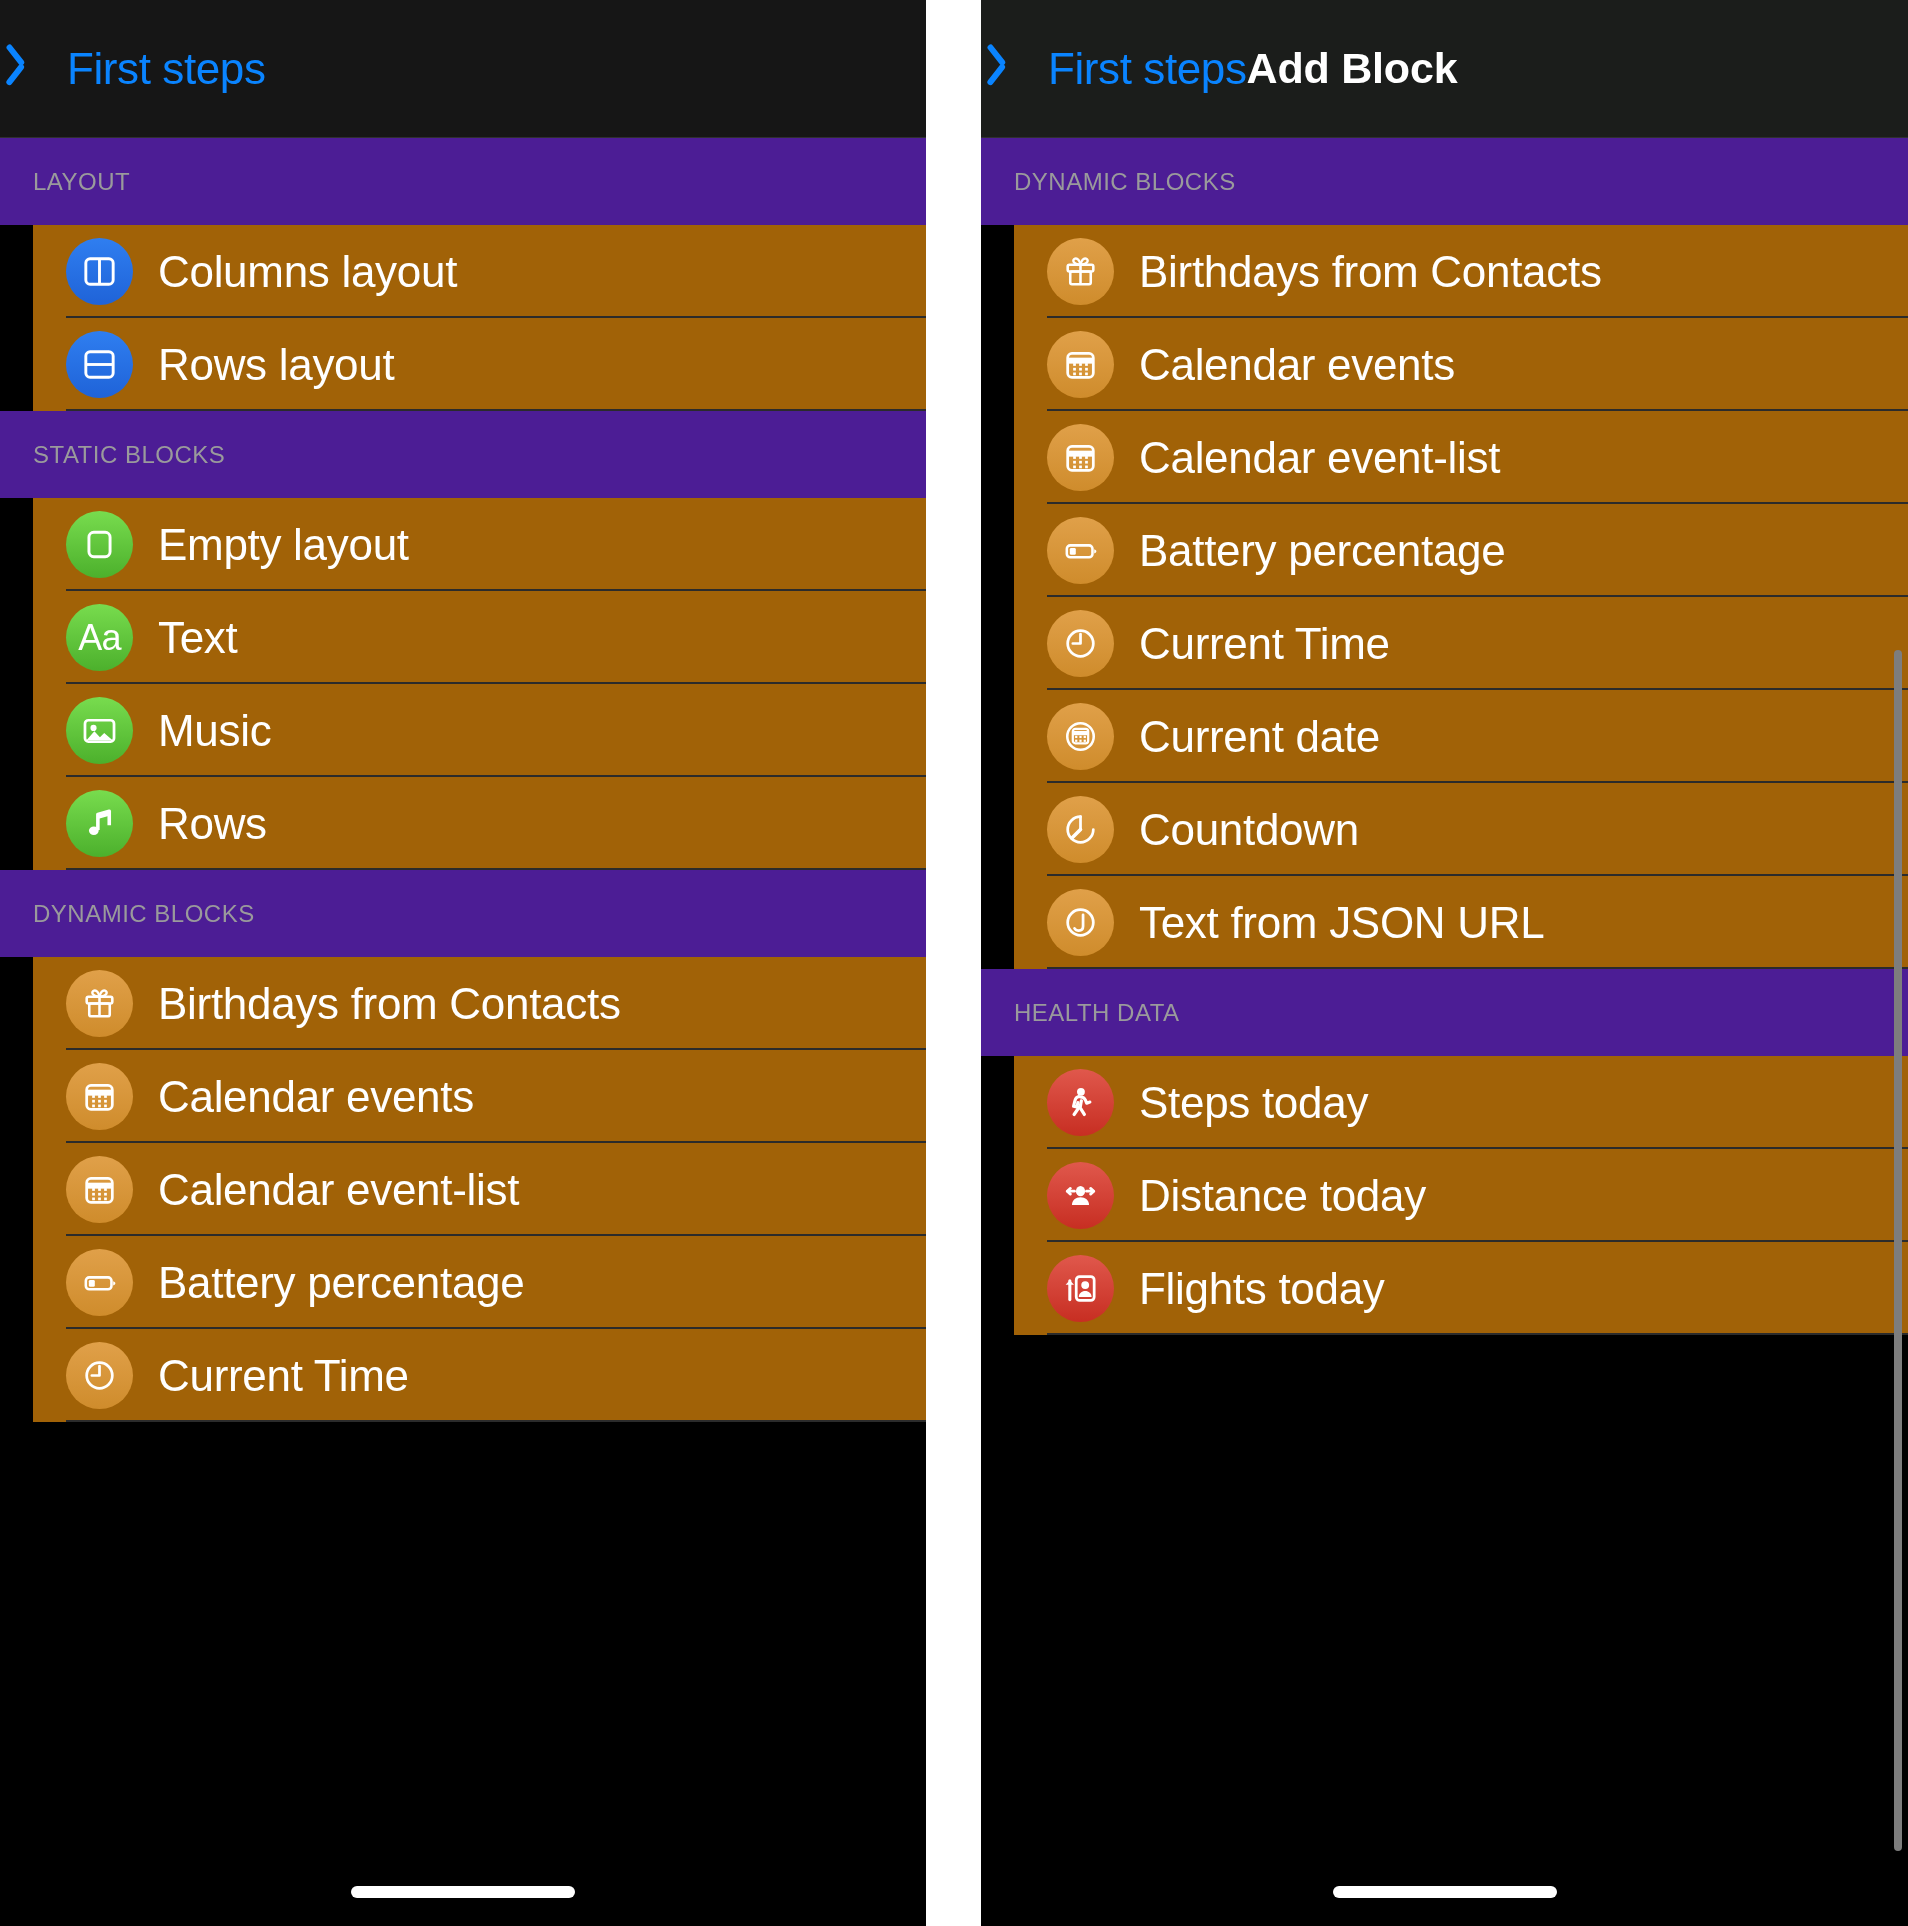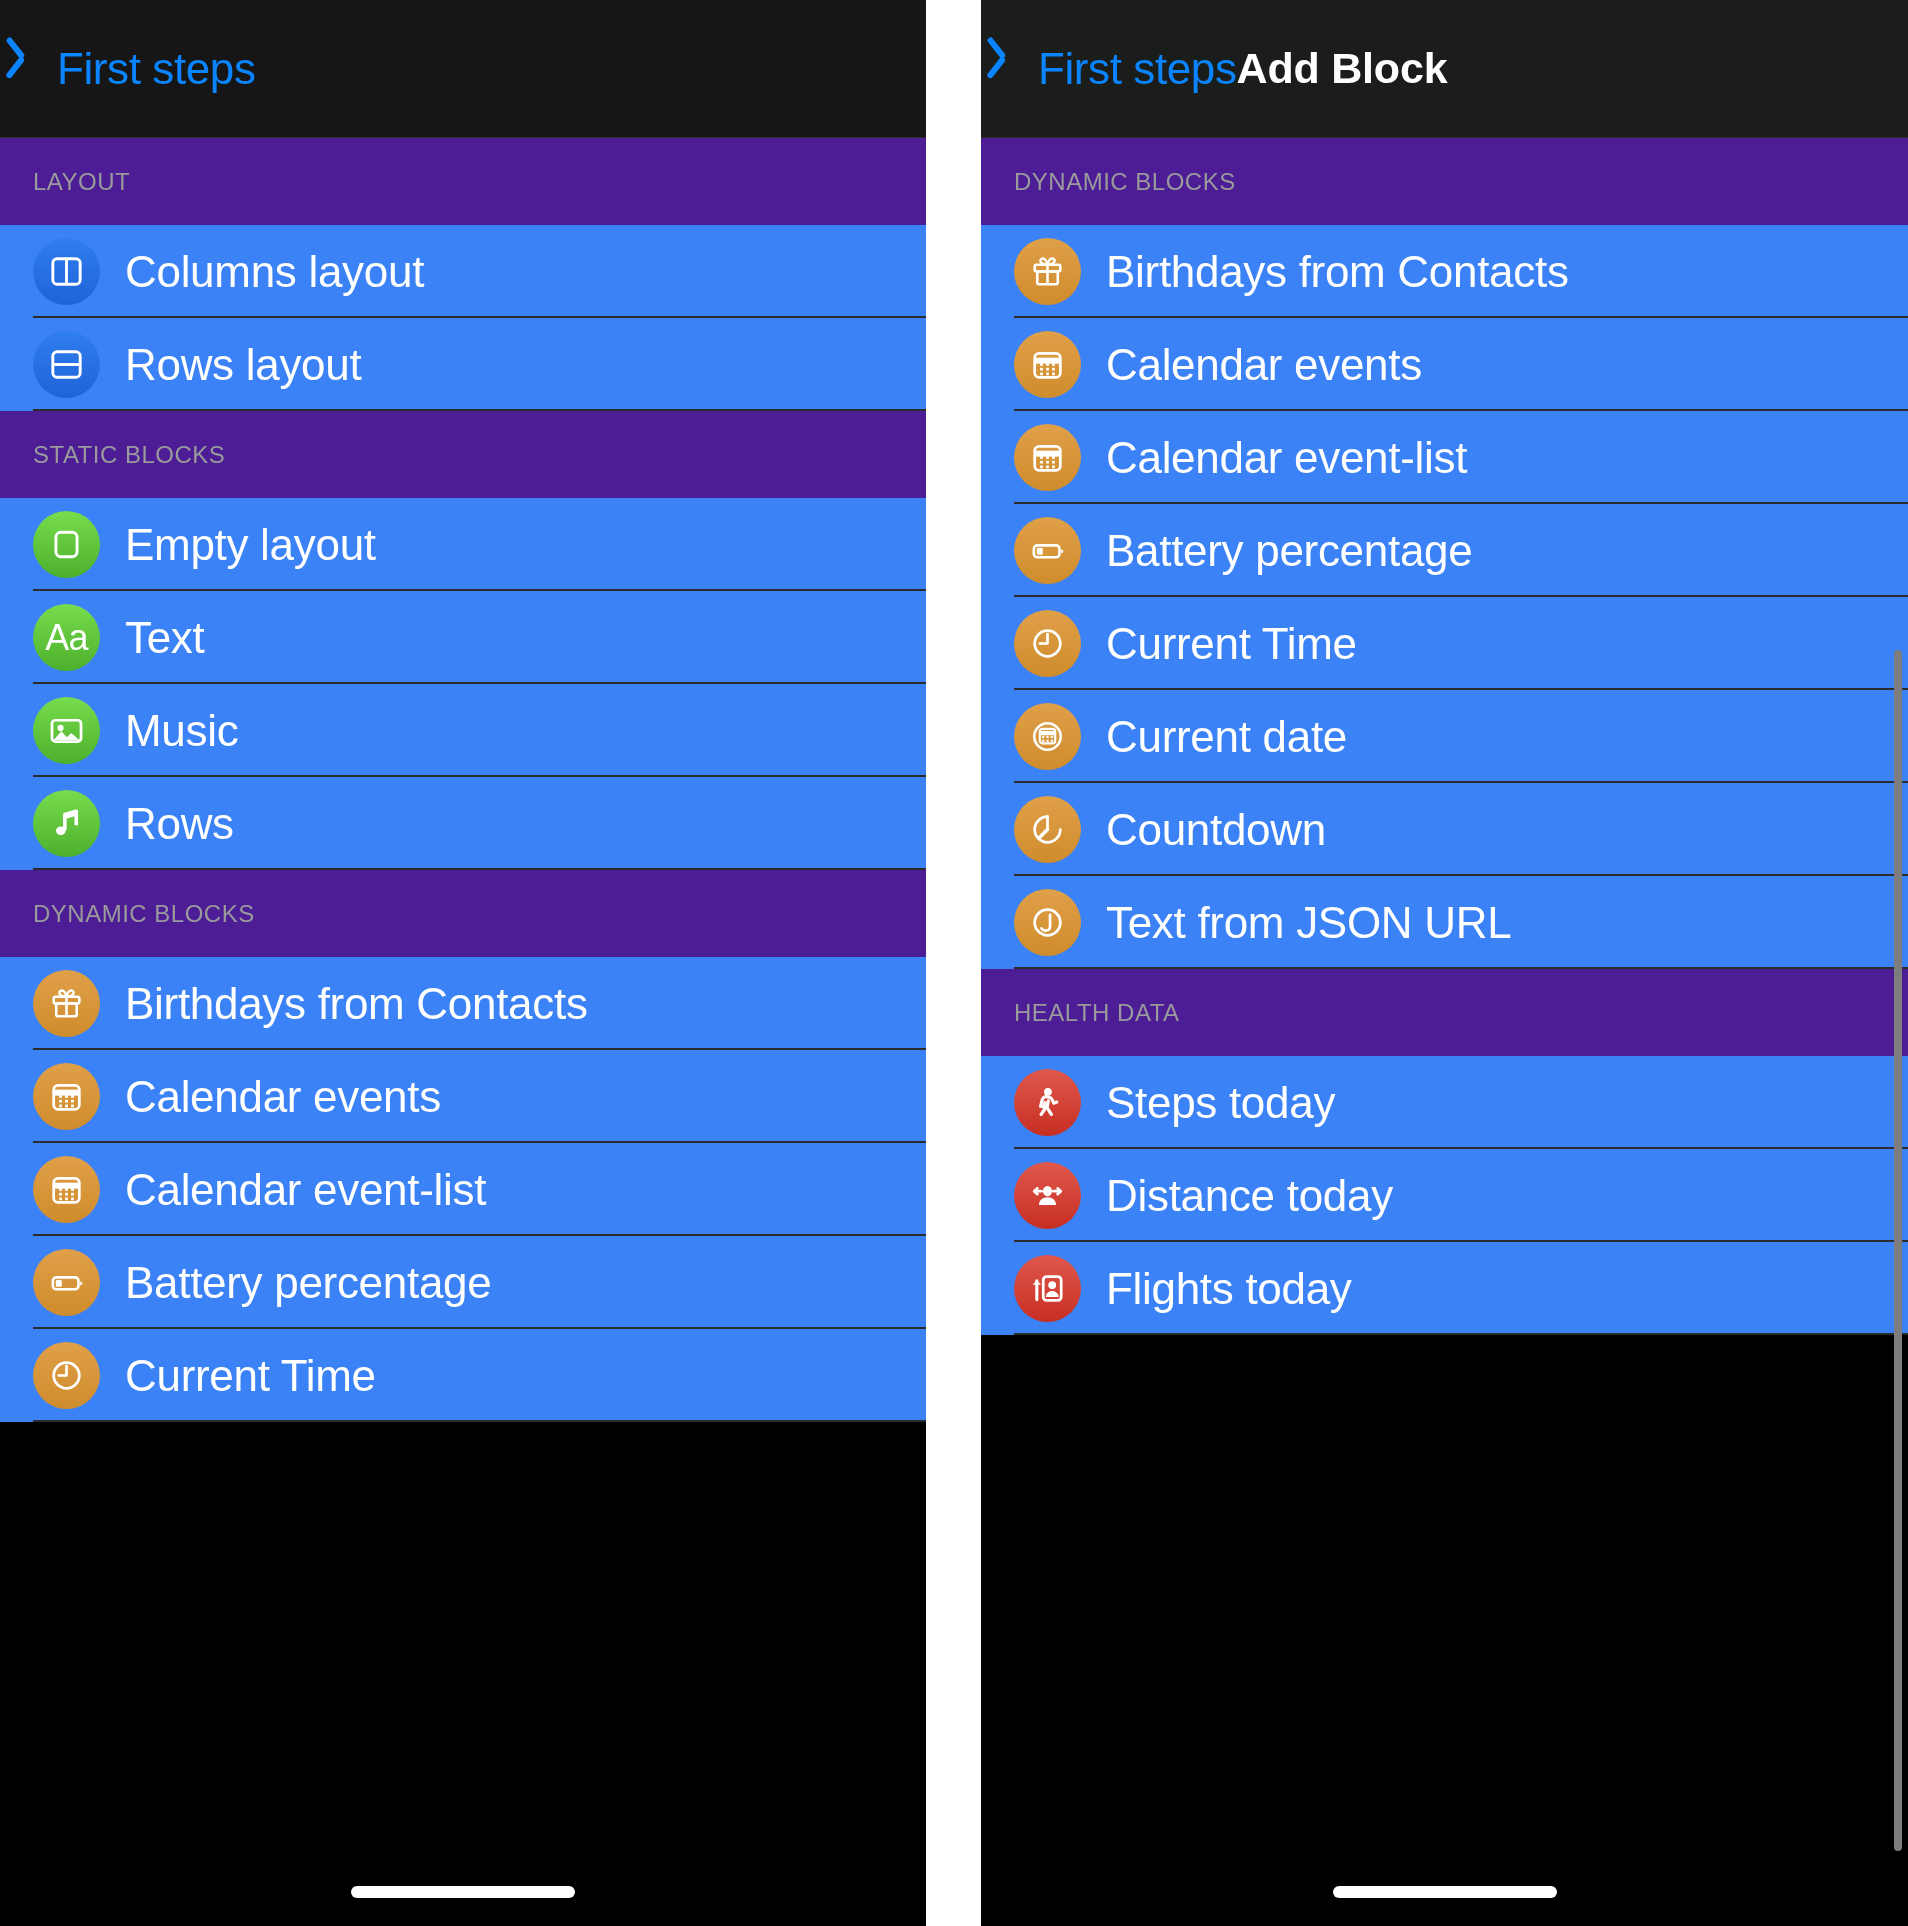--- a/index.html
+++ b/index.html
@@ -34,22 +34,22 @@
     position: relative;
     height: 137px;
     background: #161616;
     border-bottom: 1.6px solid #303030;
     display: flex;
     align-items: center;
   }
   .navbar.blurred { background: #1b1d1b; }
   .back-btn {
     display: flex;
-    align-items: flex-start;
-    gap: 12px;
+    align-items: flex-end;
+    gap: 22px;
     margin-left: 20px;
     cursor: pointer;
     background: none;
     border: none;
     padding: 0;
   }
   .chevron-left {
     width: 25px;
     height: 43px;
     position: relative;
@@ -95,22 +95,23 @@
   }
 
   
   .list { background: #000000; }
   .row {
     position: relative;
     display: flex;
     align-items: center;
     height: 93px;
     padding-left: 33px;
-    background: #3b82f6;
+    background: #a16207;
     cursor: pointer;
+    margin-left: 33px;
   }
   .row::after {
     content: "";
     position: absolute;
     left: 33px;
     right: 0;
     bottom: 0;
     height: 1.6px;
     background: #2b2b2b;
   }

